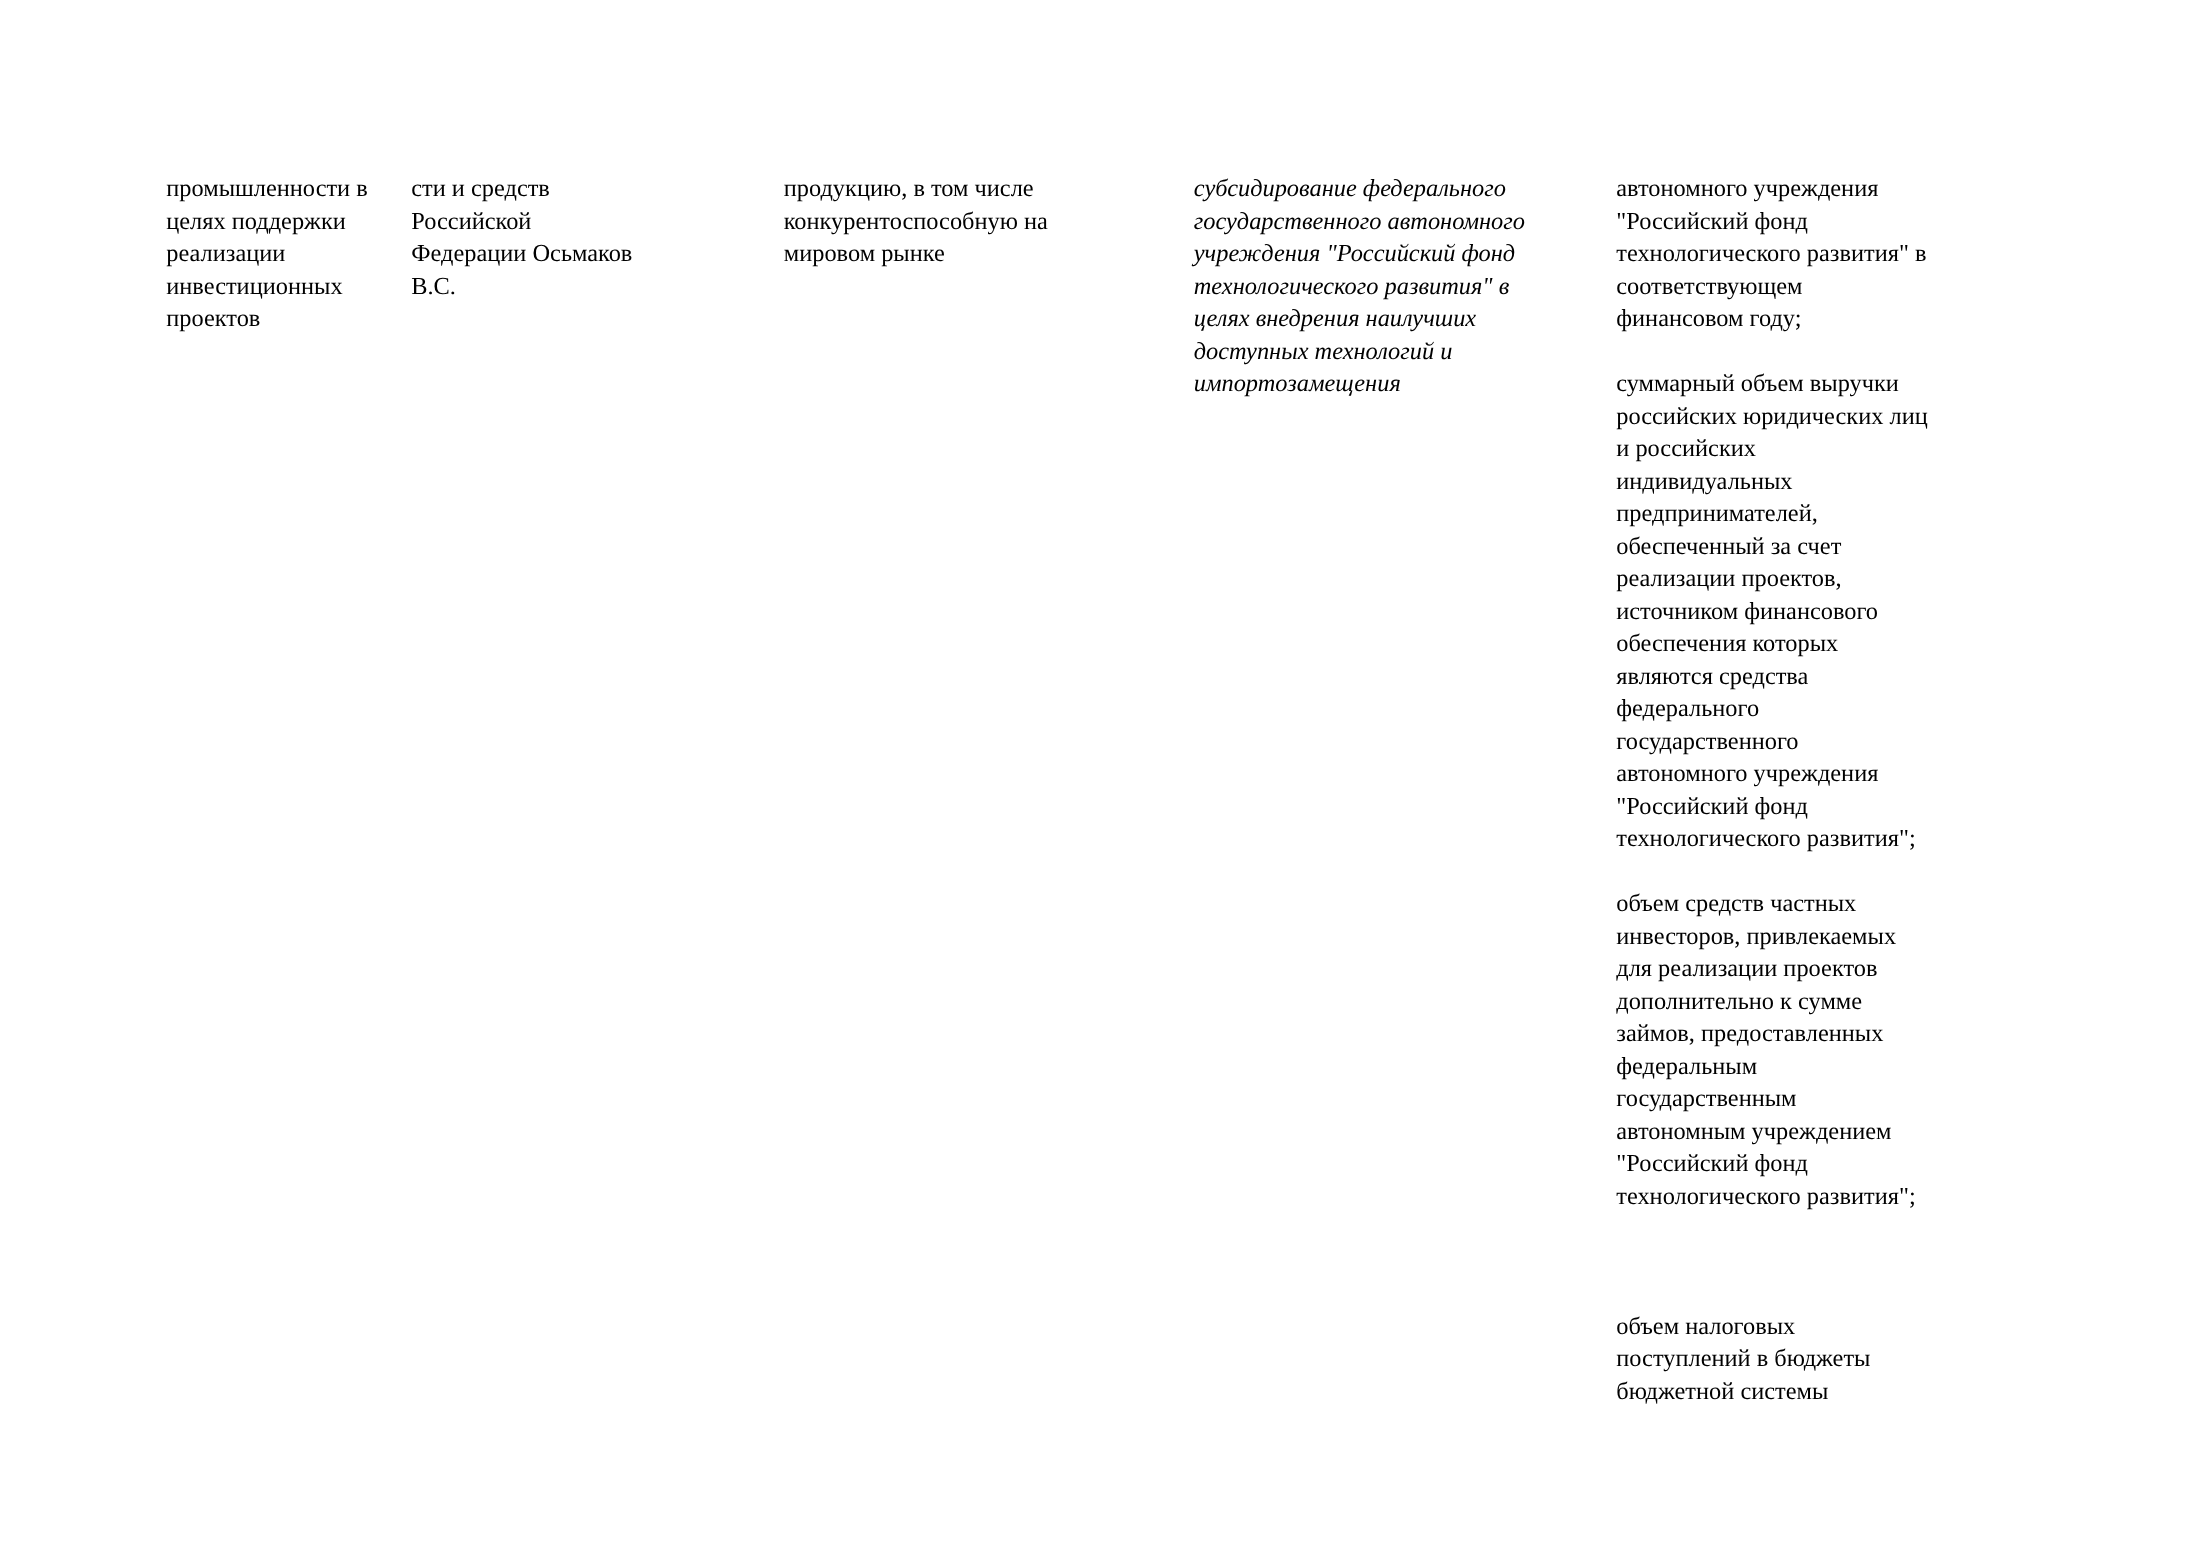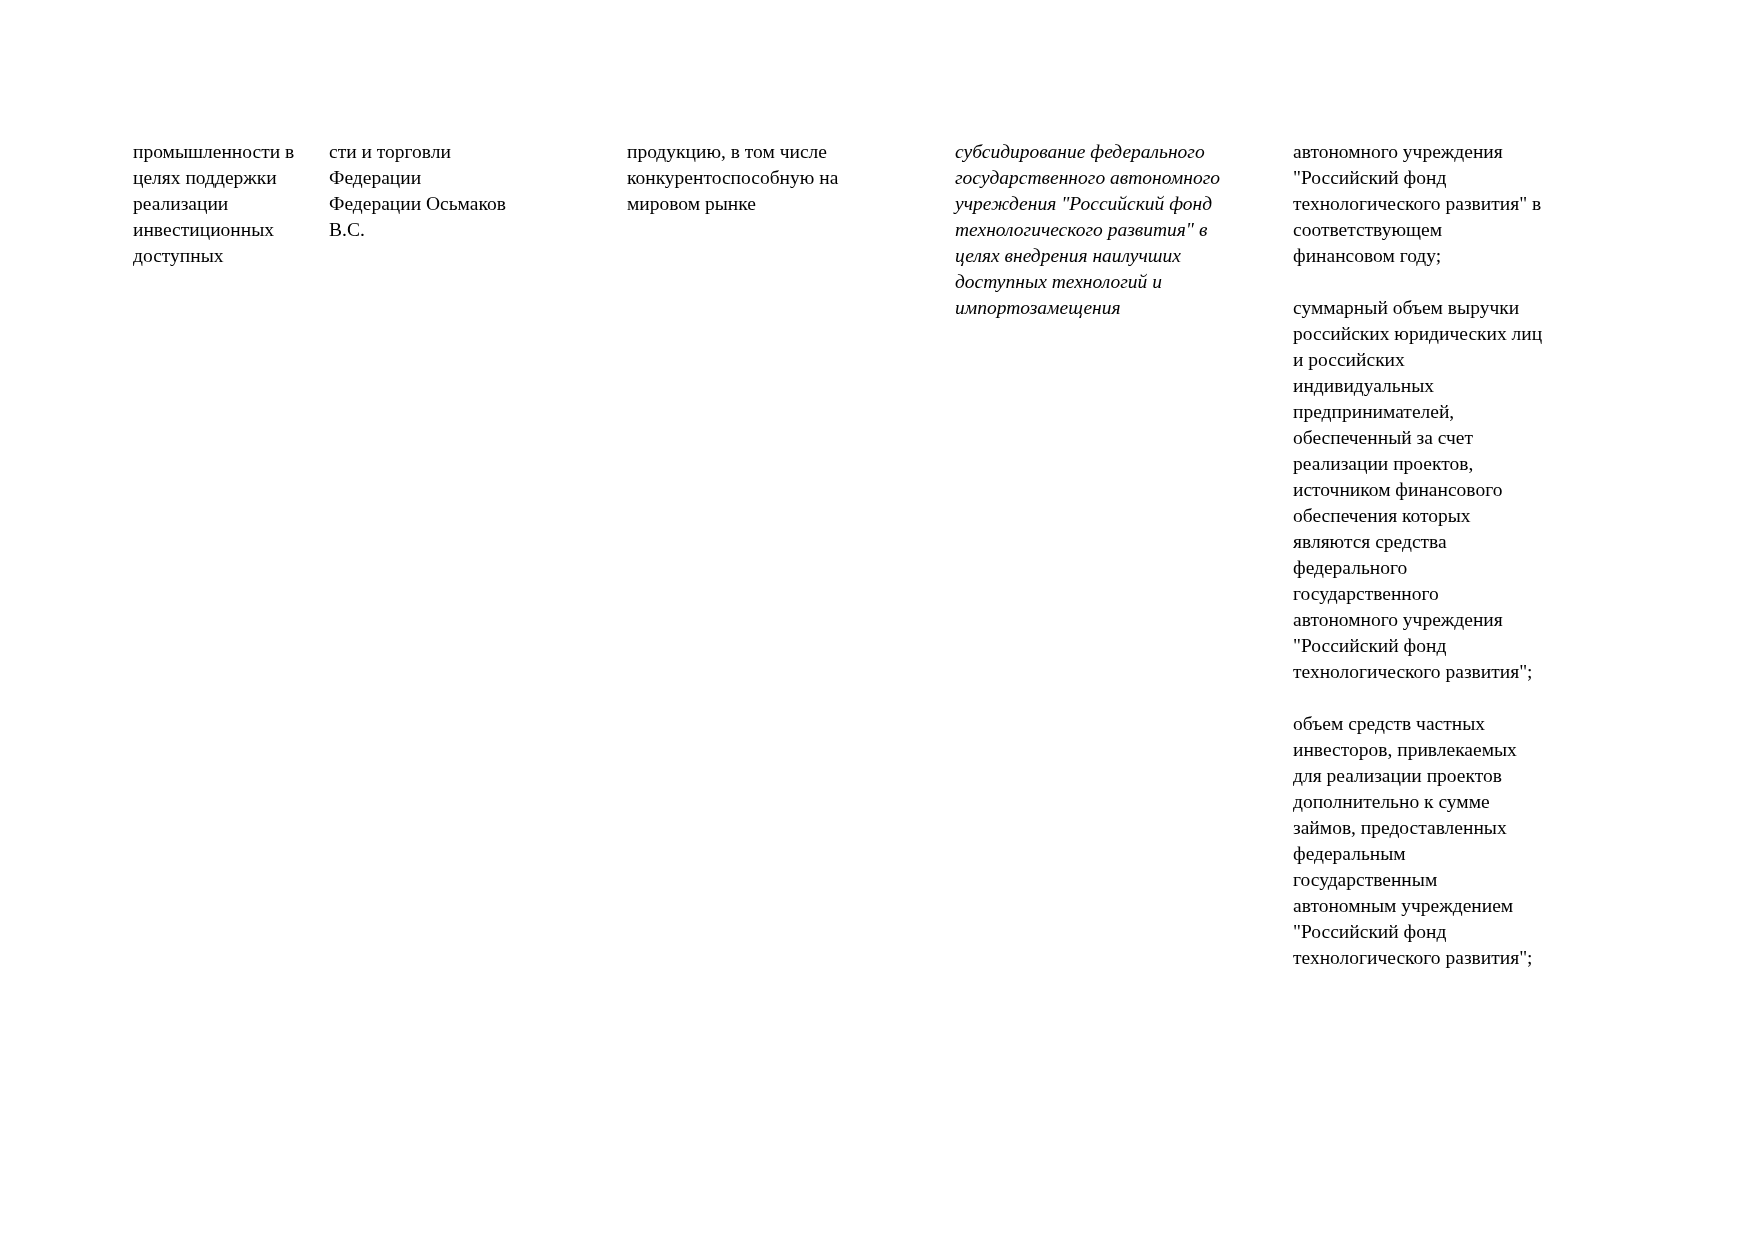--- a/index.html
+++ b/index.html
@@ -63,37 +63,38 @@
   .spacer-para { display: block; height: 26px; }
 </style>
 </head>
 <body>
 
 <div class="page">
 
   <div class="doc-row">
 
     <div class="doc-cell col-1">
-      <span class="cell-block">промышленности в целях поддержки реализации инвестиционных доступных</span>
+      <span class="cell-block">промышленности в целях поддержки реализации инвестиционных проектов</span>
     </div>
 
     <div class="doc-cell col-2">
-      <span class="cell-block">сти и торговли Федерации Федерации Осьмаков В.С.</span>
+      <span class="cell-block">сти и средств Российской Федерации Осьмаков В.С.</span>
     </div>
 
     <div class="doc-cell col-3">
       <span class="cell-block">продукцию, в том числе конкурентоспособную на мировом рынке</span>
     </div>
 
     <div class="doc-cell col-4">
       <span class="cell-block">субсидирование федерального государственного автономного учреждения "Российский фонд технологического развития" в целях внедрения наилучших доступных технологий и импортозамещения</span>
     </div>
 
     <div class="doc-cell col-5">
       <span class="cell-block">автономного учреждения "Российский фонд технологического развития" в соответствующем финансовом году;</span>
       <span class="cell-block">суммарный объем выручки российских юридических лиц и российских индивидуальных предпринимателей, обеспеченный за счет реализации проектов, источником финансового обеспечения которых являются средства федерального государственного автономного учреждения "Российский фонд технологического развития";</span>
       <span class="cell-block">объем средств частных инвесторов, привлекаемых для реализации проектов дополнительно к сумме займов, предоставленных федеральным государственным автономным учреждением "Российский фонд технологического развития";</span>
       <span class="spacer-para"></span>
+      <span class="cell-block">объем налоговых поступлений в бюджеты бюджетной системы</span>
     </div>
 
   </div>
 
 </div>
 
 </body></html>

